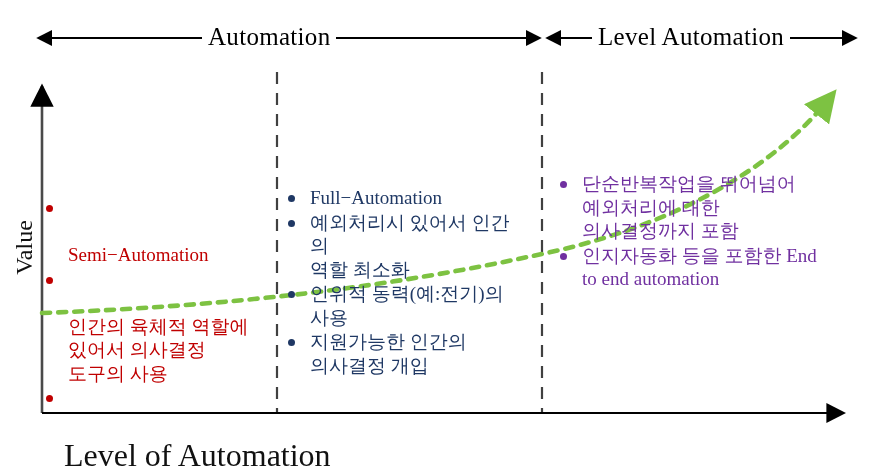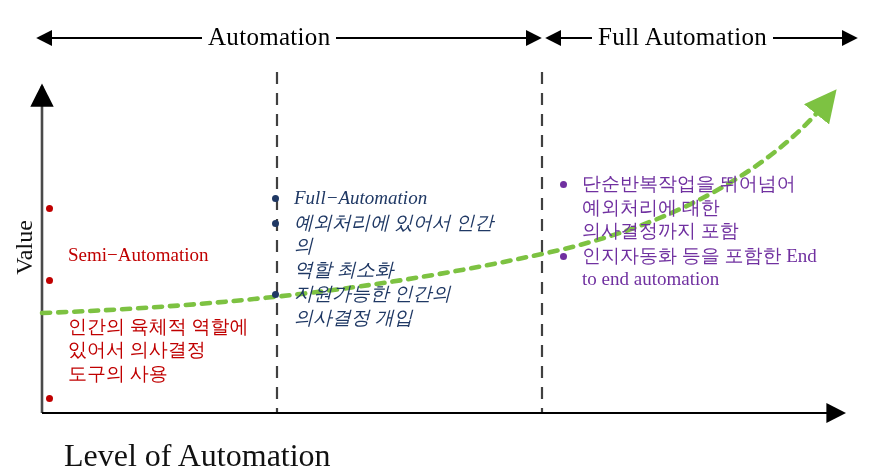--- a/index.html
+++ b/index.html
@@ -41,21 +41,21 @@
   }
   .bullet-text{
     font-size:19px;line-height:23.5px;white-space:pre-line;
     font-family:"Liberation Serif","DejaVu Serif",serif;
   }
 
   #col-semi{left:46px;top:196px;width:232px;}
   #col-semi .bullet-dot{background:#C00000;}
   #col-semi .bullet-text{color:#C00000;margin-top:47px;}
 
-  #col-full{left:272px;top:186px;width:240px;font-style:italic;}
+  #col-full{left:288px;top:186px;width:240px;}
   #col-full .bullet-dot{background:#1F3864;}
   #col-full .bullet-text{color:#1F3864;}
 
   #col-hyper{left:560px;top:172px;width:290px;}
   #col-hyper .bullet-dot{background:#7030A0;}
   #col-hyper .bullet-text{color:#7030A0;}
 </style>
 </head>
 <body>
 
@@ -83,21 +83,21 @@
     <line x1="42" y1="413" x2="844" y2="413" stroke="#000" stroke-width="2.2" marker-end="url(#ah-black)"></line>
 
     <line x1="277" y1="72" x2="277" y2="412" stroke="#404040" stroke-width="2.2" stroke-dasharray="12 9"></line>
     <line x1="542" y1="72" x2="542" y2="412" stroke="#404040" stroke-width="2.2" stroke-dasharray="12 9"></line>
 
     <path d="M 42,313 C 230,306 390,288 560,250 C 690,219 780,160 828,100" fill="none" stroke="#7DC242" stroke-width="4.6" stroke-dasharray="8 8" stroke-linecap="round" marker-end="url(#ah-green)"></path>
   </svg>
 
   <div class="range-label" id="lbl-automation">Automation</div>
 
-  <div class="range-label" id="lbl-hyper">Full Automation</div>
+  <div class="range-label" id="lbl-hyper">Level Automation</div>
 
   <div id="y-axis-title">Value</div>
 
   <div id="x-axis-title">Level of Automation</div>
 
   <div class="col" id="col-semi">
     <div class="bullet-row">
       <span class="bullet-dot"></span>
       <span class="bullet-text">Semi−Automation</span>
     </div>
@@ -112,22 +112,27 @@
     </div>
   </div>
 
   <div class="col" id="col-full">
     <div class="bullet-row">
       <span class="bullet-dot"></span>
       <span class="bullet-text">Full−Automation</span>
     </div>
     <div class="bullet-row">
       <span class="bullet-dot"></span>
-      <span class="bullet-text">예외처리에 있어서 인간의
+      <span class="bullet-text">예외처리시 있어서 인간의
 역할 최소화</span>
+    </div>
+    <div class="bullet-row">
+      <span class="bullet-dot"></span>
+      <span class="bullet-text">인위적 동력(예:전기)의
+사용</span>
     </div>
     <div class="bullet-row">
       <span class="bullet-dot"></span>
       <span class="bullet-text">지원가능한 인간의
 의사결정 개입</span>
     </div>
   </div>
 
   <div class="col" id="col-hyper">
     <div class="bullet-row">

